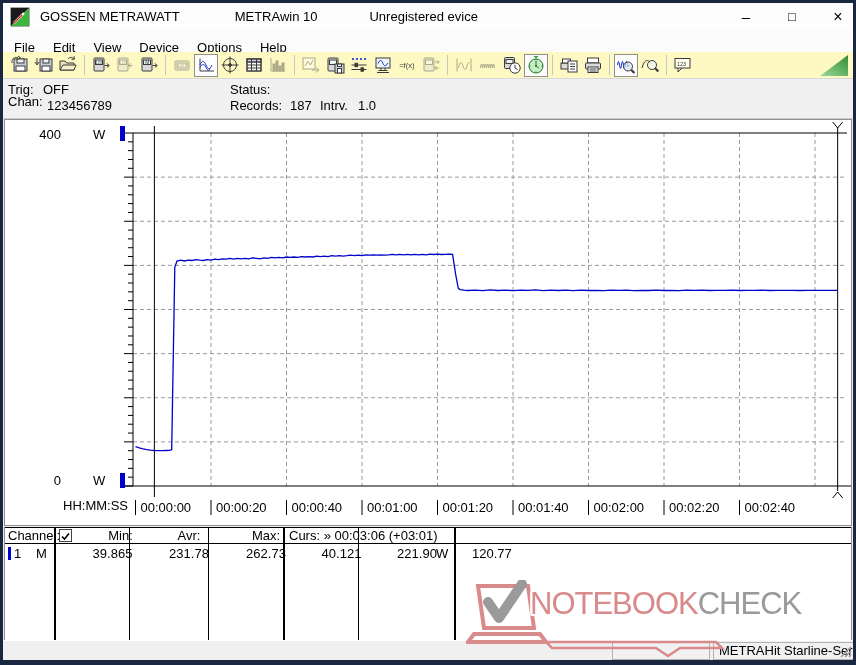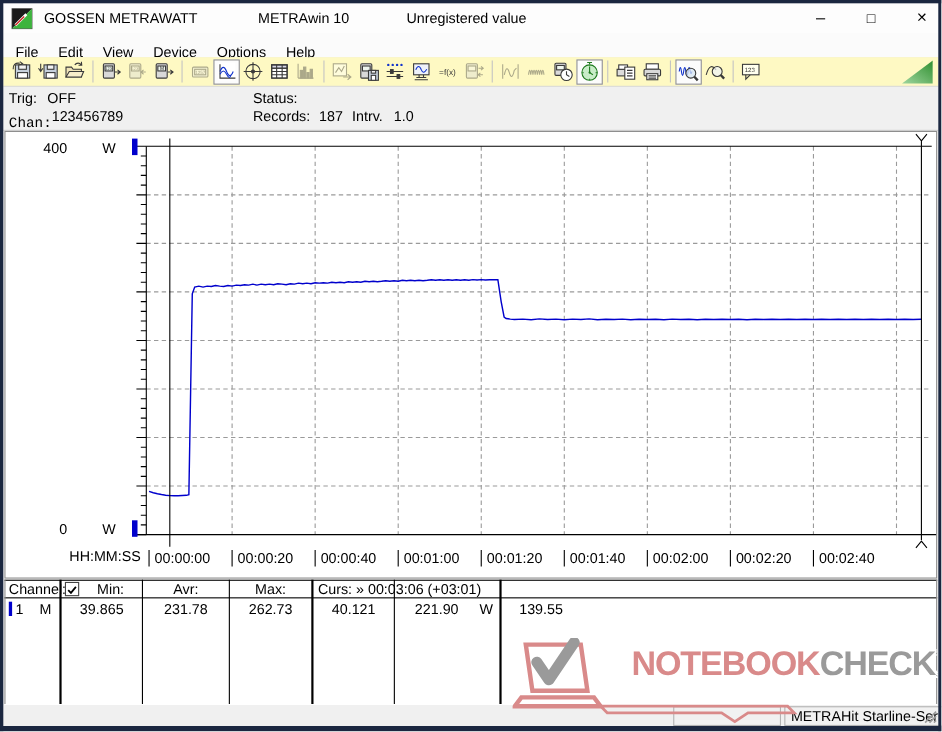--- a/index.html
+++ b/index.html
@@ -30,29 +30,29 @@
   #infostrip span{white-space:pre;}
   .abs{position:absolute;}
   
   #chartpanel{position:absolute;left:4px;top:119px;width:848px;height:407px;background:#ffffff;border:1px solid #8e8e8e;box-sizing:border-box;}
   #chartsvg{position:absolute;left:0;top:0;}
   .axlabel{position:absolute;font-size:13px;}
   
   #mtable{position:absolute;left:4px;top:527px;width:848px;height:114px;background:#ffffff;}
   .tline{position:absolute;background:#000;}
   .tcell{position:absolute;font-size:13px;white-space:pre;}
-  .tcenter{text-align:center;}
+  .tcenter{text-align:center;margin-left:20px;}
   #chk{position:absolute;width:11px;height:11px;border:1px solid #444;background:#fff;}
   
   #statusbar{position:absolute;left:3px;top:641px;width:850px;height:19px;background:#f0f0f0;}
   .sbpanel{position:absolute;top:1px;height:16px;border:1px solid #b3b3b3;background:#f1f1f1;font-size:13px;line-height:16px;white-space:nowrap;overflow:hidden;box-sizing:content-box;}
   
   #nblogo{position:absolute;left:466px;top:580px;width:390px;height:78px;z-index:50;pointer-events:none;}
-  #nblogo-text{position:absolute;left:64px;top:6px;font-size:31px;font-weight:bold;letter-spacing:-1px;white-space:nowrap;
-     text-shadow:-2px -2px 0 #fff,2px -2px 0 #fff,-2px 2px 0 #fff,2px 2px 0 #fff,0 -2px 0 #fff,0 2px 0 #fff,-2px 0 0 #fff,2px 0 0 #fff;margin-left:44px;}
+  #nblogo-text{position:absolute;left:64px;top:6px;font-size:31px;font-weight:normal;letter-spacing:-1px;white-space:nowrap;
+     text-shadow:-2px -2px 0 #fff,2px -2px 0 #fff,-2px 2px 0 #fff,2px 2px 0 #fff,0 -2px 0 #fff,0 2px 0 #fff,-2px 0 0 #fff,2px 0 0 #fff;}
 </style>
 </head>
 <body>
 
 <div id="window">
 
   <div class="edge" style="left:0;top:0;width:856px;height:3px;"></div>
   <div class="edge" style="left:0;top:0;width:3px;height:665px;"></div>
   <div class="edge" style="left:853px;top:0;width:3px;height:665px;"></div>
   <div class="edge" style="left:0;top:660px;width:856px;height:5px;"></div>
@@ -60,21 +60,21 @@
   <div id="titlebar">
     <svg id="app-icon" viewBox="0 0 20 20">
       <rect x="1" y="1" width="18" height="18" fill="#ffffff" stroke="#555"></rect>
       <polygon points="1,1 19,1 1,19" fill="#1a1a1a"></polygon>
       <polygon points="19,1 19,19 1,19" fill="#3db43d"></polygon>
       <path d="M4 16 L14 6" stroke="#ffffff" stroke-width="2.4"></path>
       <path d="M4 16 L12 8" stroke="#cc2222" stroke-width="1.2"></path>
     </svg>
     <span class="title-text" id="title-app">GOSSEN METRAWATT</span>
     <span class="title-text" id="title-product">METRAwin 10</span>
-    <span class="title-text" id="title-status">Unregistered value</span>
+    <span class="title-text" id="title-status">Unregistered evice</span>
     <span class="winctl" style="left:729px;">–</span>
     <span class="winctl" style="left:775px;font-size:13px;">□</span>
     <span class="winctl" style="left:821px;font-size:16px;">×</span>
   </div>
 
   <div id="menubar">
       <div class="menu-item"><u>F</u>ile</div>
       <div class="menu-item"><u>E</u>dit</div>
       <div class="menu-item"><u>V</u>iew</div>
       <div class="menu-item"><u>D</u>evice</div>
@@ -295,21 +295,21 @@
           <rect x="2" y="3.5" width="15" height="9.5" fill="#ffffee"></rect>
           <text x="4" y="10.8" font-size="5.5" stroke="none" fill="#3a3a3a" font-family="Liberation Sans,sans-serif">123</text>
           <path d="M5 13 V17 L9 13"></path>
         </svg>
       </div>
     </div>
 
   <div id="infostrip">
     <span class="abs" style="left:5px;top:3px;">Trig:</span>
     <span class="abs" style="left:40px;top:3px;">OFF</span>
-    <span class="abs" style="left:5px;top:25px;font-family:Liberation Mono, monospace;">Chan:</span>
+    <span class="abs" style="left:5px;top:15px;">Chan:</span>
     <span class="abs" style="left:44px;top:19px;">123456789</span>
     <span class="abs" style="left:227px;top:3px;">Status:</span>
     <span class="abs" style="left:281px;top:3px;margin-top:46px;">Browsing Data</span>
     <span class="abs" style="left:227px;top:19px;">Records:</span>
     <span class="abs" style="left:287px;top:19px;">187</span>
     <span class="abs" style="left:317px;top:19px;">Intrv.</span>
     <span class="abs" style="left:355px;top:19px;">1.0</span>
   </div>
 
   <div id="chartpanel">
@@ -432,21 +432,21 @@
 
     <div style="position:absolute;left:4px;top:20px;width:3px;height:13px;background:#0000cc;"></div>
     <span class="tcell" style="left:10px;top:19px;">1</span>
     <span class="tcell" style="left:32px;top:19px;">M</span>
     <span class="tcell tcenter" style="left:52px;top:19px;width:73px;">39.865</span>
     <span class="tcell tcenter" style="left:126px;top:19px;width:78px;">231.78</span>
     <span class="tcell tcenter" style="left:205px;top:19px;width:74px;">262.73</span>
     <span class="tcell tcenter" style="left:281px;top:19px;width:73px;">40.121</span>
     <span class="tcell tcenter" style="left:355px;top:19px;width:76px;">221.90</span>
     <span class="tcell" style="left:432px;top:19px;">W</span>
-    <span class="tcell" style="left:468px;top:19px;">139.55</span>
+    <span class="tcell" style="left:468px;top:19px;">120.77</span>
   </div>
 
   <div id="nblogo">
     <svg width="390" height="78" viewBox="0 0 390 78">
       <g fill="none" stroke="#d98a8a" stroke-width="4">
         <path d="M12 6 L62 6 L68 48 L18 48 Z"></path>
         <path d="M8 54 L74 54 L80 62 L2 62 Z"></path>
         <path d="M80 62 L250 62 L256 68 L214 68 L202 76 L190 68 L86 68 Z" stroke-width="2.5"></path>
       </g>
       <path d="M22 22 L33 38 L56 4" fill="none" stroke="#9a9a9a" stroke-width="10" stroke-linecap="round" stroke-linejoin="round"></path>

